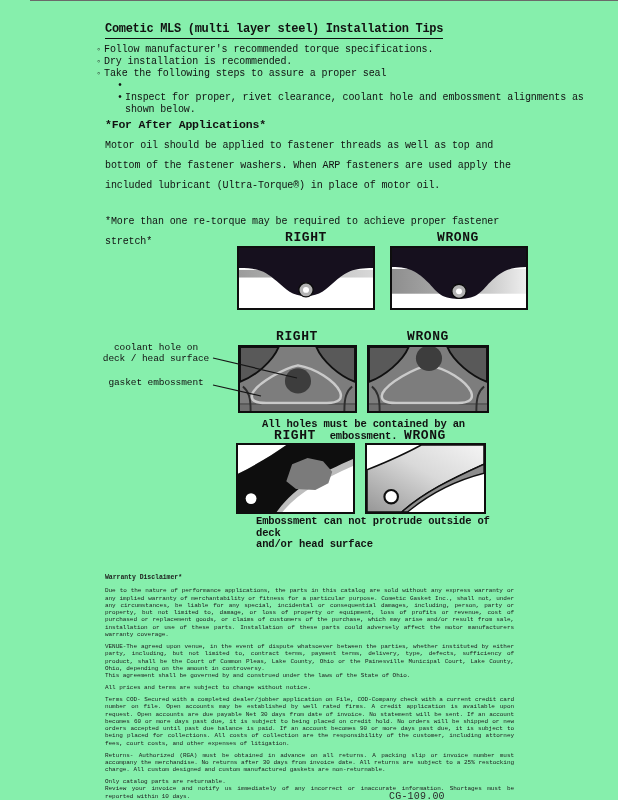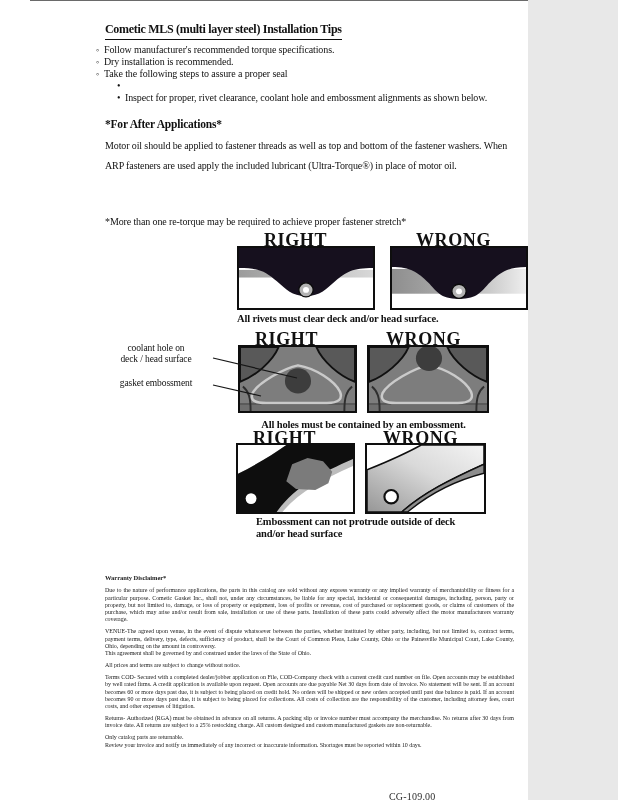--- a/index.html
+++ b/index.html
@@ -1,29 +1,29 @@
 <!DOCTYPE html>
 <html><head>
 <meta charset="utf-8">
 <style>
   html,body{margin:0;padding:0;background:#e8e8e8;}
-  #page{position:relative;width:528px;height:800px;background:#ffffff;overflow:hidden;
-        font-family:Liberation Serif, serif;color:#111;}
+  #page{position:relative;width:618px;height:800px;background:#86efac;overflow:hidden;
+        font-family:Liberation Mono, monospace;color:#111;}
   .edge-line{position:absolute;left:30px;top:0;width:588px;height:1px;background:#6a6a6a;}
   .title{position:absolute;left:105px;top:22px;margin:0;font-size:12px;font-weight:bold;
          letter-spacing:-0.3px;border-bottom:1.5px solid #0e0e0e;padding-bottom:2px;}
   .body-txt{font-size:10px;letter-spacing:-0.12px;line-height:20px;}
   .bullets{position:absolute;left:96px;top:44px;}
   .subbullets{position:absolute;left:117px;top:80px;}
   .b-row{display:flex;align-items:baseline;line-height:12.2px;font-size:10px;letter-spacing:-0.12px;}
   .b-mark{font-size:9px;width:8px;flex:0 0 8px;}
   .s-mark{font-size:10px;width:8px;flex:0 0 8px;}
   .h2{position:absolute;left:105px;font-size:11.5px;font-weight:bold;letter-spacing:-0.2px;margin:0;}
   .para{position:absolute;left:105px;width:418px;margin:0;}
-  .dg-label{position:absolute;width:84px;text-align:left;font-size:18px;font-weight:600;letter-spacing:0.6px;}
+  .dg-label{position:absolute;width:84px;text-align:center;font-size:13px;font-weight:600;letter-spacing:0.6px;}
   .dbox{position:absolute;border:2px solid #0e0e0e;box-sizing:border-box;background:#fff;}
   .dbox svg{display:block;width:100%;height:100%;}
   .caption{position:absolute;font-weight:bold;font-size:10.5px;letter-spacing:-0.15px;line-height:11.5px;}
   .pre{white-space:pre-line;}
   .annot{position:absolute;left:100px;width:112px;text-align:center;font-size:9.5px;
          letter-spacing:-0.1px;line-height:10.5px;}
   .leader{position:absolute;left:212px;top:352px;width:100px;height:50px;z-index:5;}
   .fine{position:absolute;left:105px;top:574px;width:409px;font-size:6px;line-height:7.3px;
         letter-spacing:-0.05px;color:#1c1c1c;text-align:justify;}
   .fine .fp-h{font-size:6.5px;font-weight:bold;margin:0 0 6px 0;text-align:left;}
@@ -97,21 +97,20 @@
         </linearGradient>
       </defs>
       <rect width="138" height="63" fill="#ffffff"></rect>
       <rect x="0" y="22" width="138" height="26" fill="url(#g1w)"></rect>
       <path d="M0,0 H138 V20 C119,20 111,26 101,36 C92,45 89,53.5 69,53.5 C49,53.5 46,45 37,36 C27,26 19,20 0,20 Z" fill="#16101e"></path>
       <circle cx="69" cy="45.5" r="7.4" fill="#b3b3b3" stroke="#0b0b0b" stroke-width="1.4"></circle>
       <circle cx="69" cy="45.5" r="3.1" fill="#ffffff"></circle>
     </svg>
   </div>
 
-  <div class="caption" style="left:237px;top:313px;">All rivets must clear deck and/or head surface.</div>
 
   <div class="dg-label" style="left:255px;top:329px;">RIGHT</div>
   <div class="dg-label" style="left:386px;top:329px;">WRONG</div>
 
   <div class="annot pre" style="top:343px;">coolant hole on
 deck / head surface</div>
   <div class="annot" style="top:378px;">gasket embossment</div>
 
   <svg class="leader" viewBox="0 0 100 50">
     <line x1="1" y1="6" x2="85" y2="26" stroke="#161616" stroke-width="1.2"></line>

